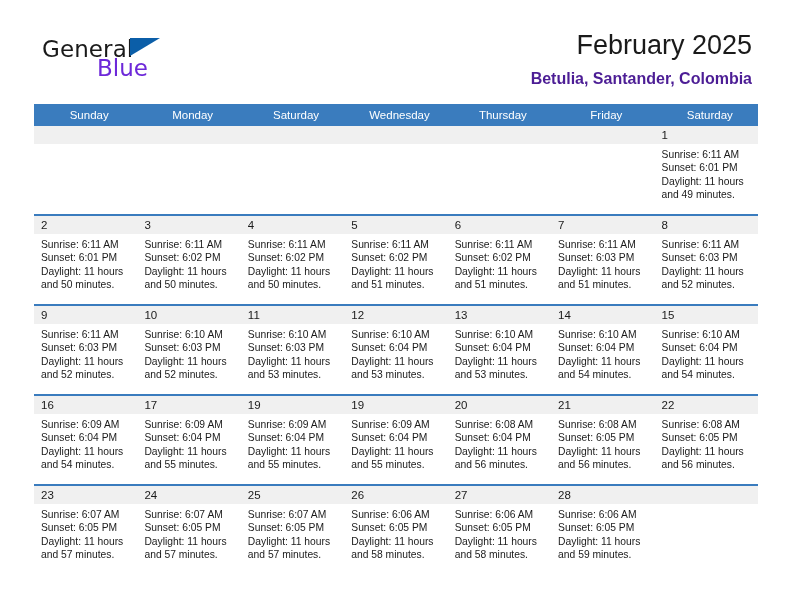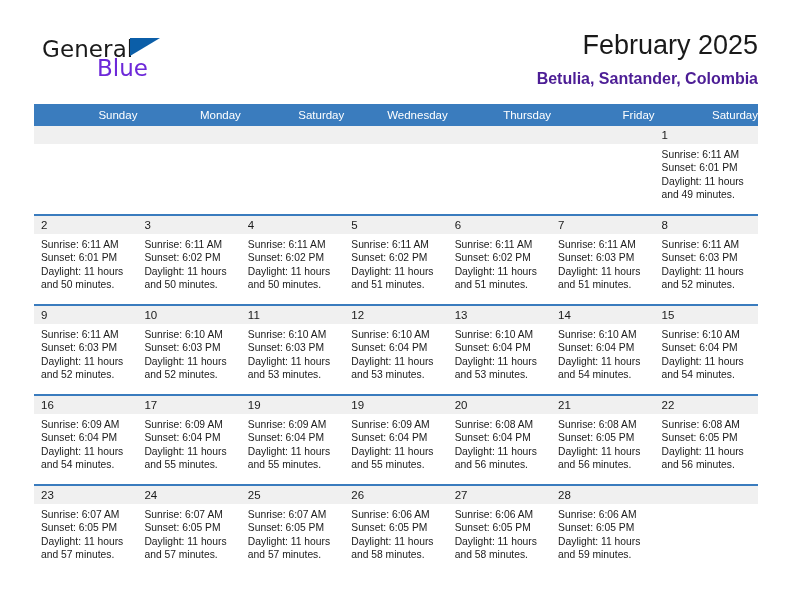--- a/index.html
+++ b/index.html
@@ -61,21 +61,21 @@
     left: 88px;
     top: 2px;
     width: 0;
     height: 0;
     border-left: 30px solid #0b5ea8;
     border-bottom: 18px solid transparent;
   }
 
   .title-block {
     position: absolute;
-    right: 0;
+    right: 6px;
     top: 0;
     text-align: right;
   }
   .cal-title {
     font-size: 27px;
     font-weight: 400;
     color: #1a1a1a;
     line-height: 34px;
     font-family: "Liberation Sans", sans-serif;
     white-space: nowrap;
@@ -96,21 +96,21 @@
     top: 104px;
     width: 724px;
     border-collapse: collapse;
     table-layout: fixed;
   }
   .calendar th {
     background: #3a7cbe;
     color: #ffffff;
     font-size: 11.5px;
     font-weight: 400;
-    text-align: right;
+    text-align: center;
     padding: 5px 0 5px 7px;
     height: 11px;
     border: none;
   }
   .calendar td {
     vertical-align: top;
     padding: 0;
     border: none;
     border-bottom: 2px solid #3a7cbe;
     height: 88px;

